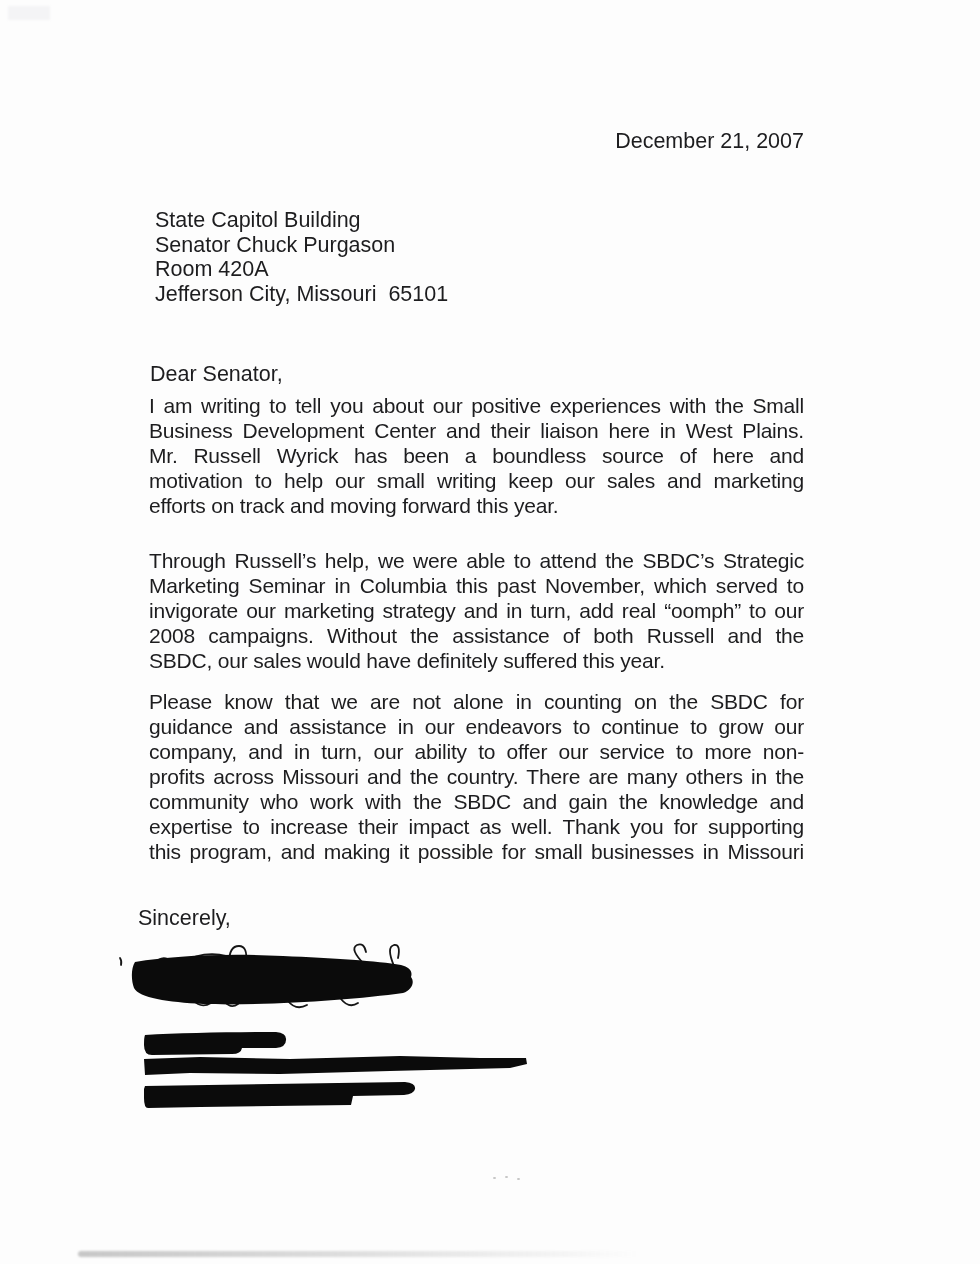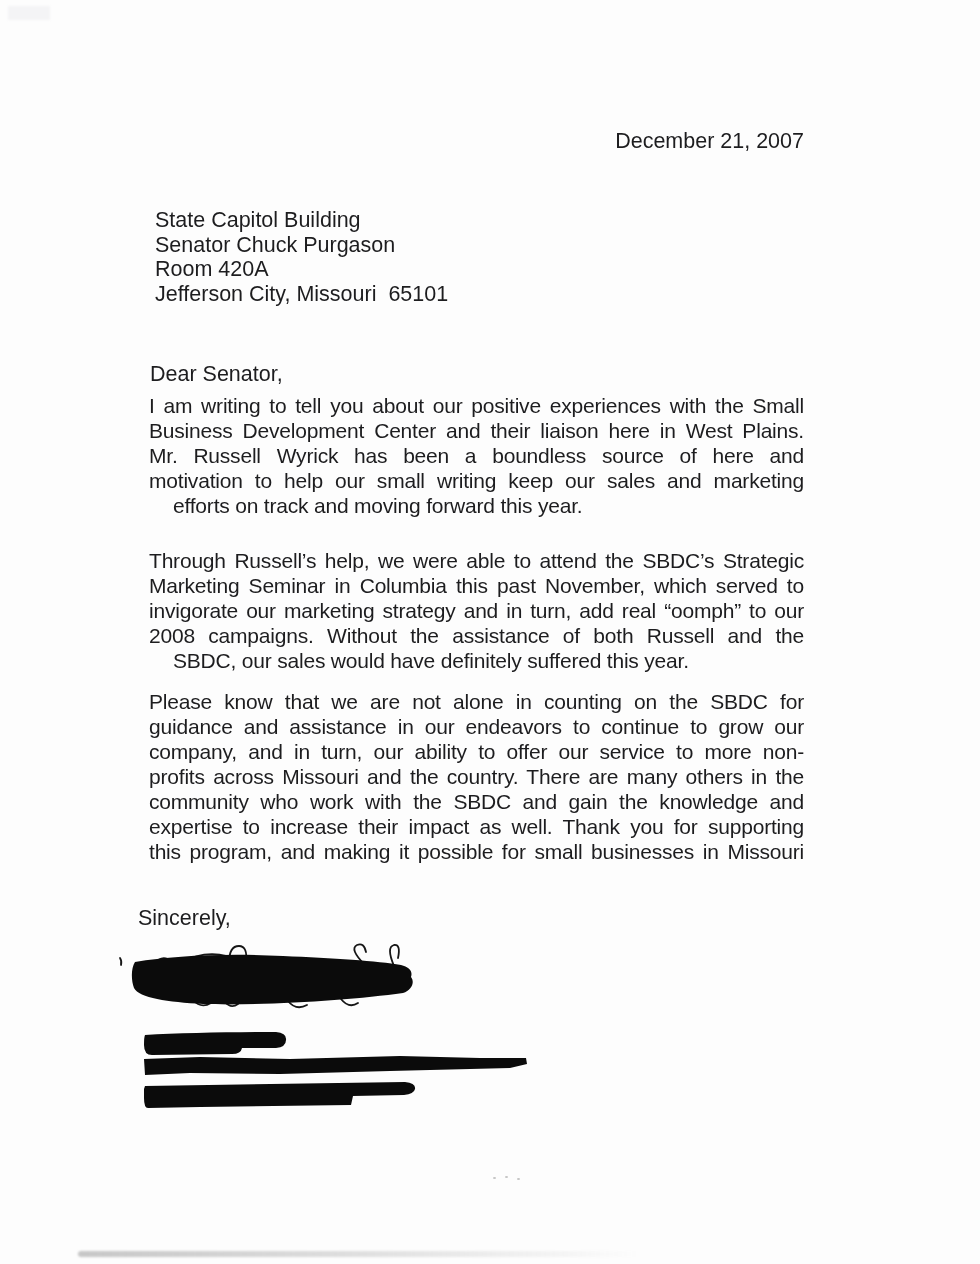--- a/index.html
+++ b/index.html
@@ -8,21 +8,21 @@
     font-family:"Liberation Sans",sans-serif;color:#1d1d1f;overflow:hidden;
   }
   .date{position:absolute;top:129px;left:150px;width:654px;text-align:right;font-size:21.5px;}
   .address{position:absolute;top:208px;left:155px;font-size:21.5px;line-height:24.6px;white-space:pre;}
   .salutation{position:absolute;top:351px;left:150px;font-size:21.5px;margin-top:11px;}
   .para{position:absolute;left:149px;width:655px;font-size:21px;line-height:25px;letter-spacing:-0.2px;}
   #para-0{top:393px}
   #para-1{top:548px}
   #para-2{top:689px}
   .jline{text-align:justify;text-align-last:justify;text-justify:inter-word;}
-  .lline{text-align:left;margin-left:24px;}
+  .lline{text-align:left;}
   .closing{position:absolute;top:906px;left:138px;font-size:21.5px;}
   .page svg{position:absolute;display:block;}
   #sig-svg{left:113px;top:938px;}
   #bars-svg{left:140px;top:1028px;}
   .ink{fill:#0b0b0b;}
   .pen{fill:none;stroke:#161616;stroke-width:1.8;stroke-linecap:round;}
   .smudge{
     position:absolute;left:78px;top:1251px;width:560px;height:6px;border-radius:3px;
     background:linear-gradient(90deg,rgba(110,110,110,.38),rgba(130,130,130,.22) 55%,rgba(140,140,140,0));
     filter:blur(1.2px);

